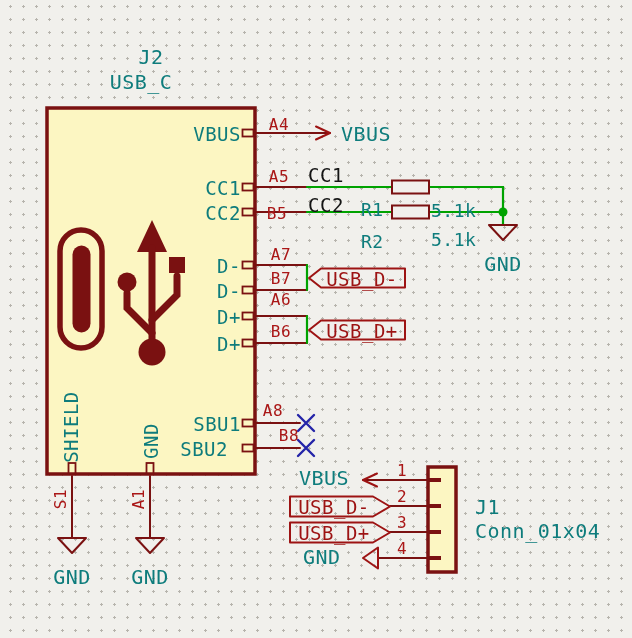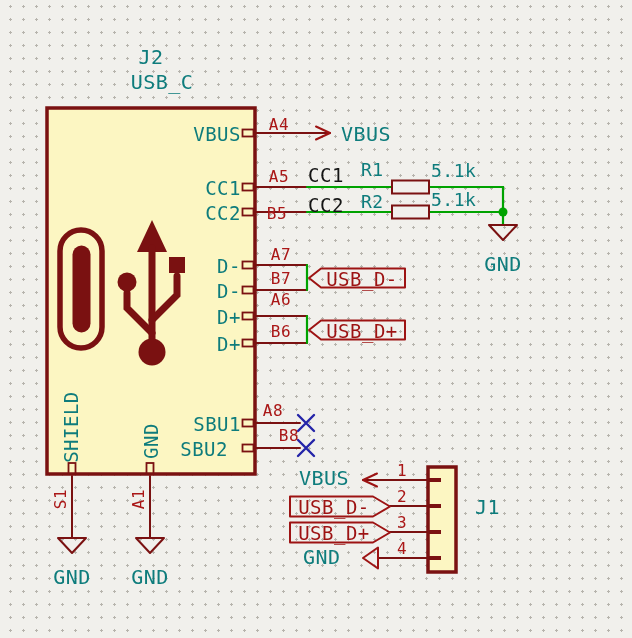--- a/index.html
+++ b/index.html
@@ -25,21 +25,21 @@
   .sline{stroke:var(--symbol-outline);fill:none;stroke-linecap:round;}
   .wire{stroke:var(--wire);stroke-width:2.2;fill:none;stroke-linecap:round;}
   .junc{fill:var(--wire);stroke:none;}
   .res{fill:var(--background);stroke:var(--symbol-outline);stroke-width:2;}
   .gnd{stroke:var(--symbol-outline);stroke-width:2;fill:none;stroke-linejoin:round;stroke-linecap:round;}
   .lbl{stroke:var(--label-outline);stroke-width:2;fill:none;stroke-linejoin:round;stroke-linecap:round;}
   .nc{stroke:var(--no-connect);stroke-width:2.4;fill:none;stroke-linecap:round;}
   .txt{position:absolute;line-height:1;white-space:pre;letter-spacing:0.5px;}
   .teal{color:var(--net-name);} .red{color:var(--pin-number);}
   .lred{color:var(--label-outline);} .blk{color:var(--local-label);}
-  .f16{font-size:16px;} .f18{font-size:18px;} .f19{font-size:19px;} .f20{font-size:20px;}
+  .f16{font-size:16px;} .f18{font-size:18px;margin-top:40px;} .f19{font-size:19px;} .f20{font-size:20px;}
   .c{transform:translate(-50%,-50%);} .r{transform:translate(-100%,-50%);}
   .l{transform:translate(0,-50%);} .vz{transform:translate(-50%,-50%) rotate(-90deg);}
 </style>
 </head>
 <body>
 
 <div id="canvas">
 
   <svg width="632" height="638" viewBox="0 0 632 638">
 
@@ -121,21 +121,21 @@
       <path class="thick" d="M429 480 H441 M429 506 H441 M429 532 H441 M429 558 H441"></path>
     </g>
 
     <path class="lbl" d="M363 480 L377 473.5 M363 480 L377 486.5"></path>
     <path class="lbl" d="M290 496.5 H373 L390 506.5 L373 516.5 H290 Z"></path>
     <path class="lbl" d="M290 522.5 H373 L390 532.5 L373 542.5 H290 Z"></path>
     <path class="lbl" d="M363 558 L378 547.5 V568.5 Z"></path>
   </svg>
 
   <div class="txt teal f20 c" style="left:151px;top:57px">J2</div>
-  <div class="txt teal f20 c" style="left:162px;top:82px">USB_C</div>
+  <div class="txt teal f20 c" style="left:141px;top:82px">USB_C</div>
 
   <div class="txt teal f19 r" style="left:241px;top:134px">VBUS</div>
   <div class="txt teal f19 r" style="left:241px;top:188px">CC1</div>
   <div class="txt teal f19 r" style="left:241px;top:213px">CC2</div>
   <div class="txt teal f19 r" style="left:241px;top:266px">D-</div>
   <div class="txt teal f19 r" style="left:241px;top:291px">D-</div>
   <div class="txt teal f19 r" style="left:241px;top:317px">D+</div>
   <div class="txt teal f19 r" style="left:241px;top:344px">D+</div>
   <div class="txt teal f19 r" style="left:241px;top:424px">SBU1</div>
   <div class="txt teal f19 r" style="left:228px;top:449px">SBU2</div>
@@ -175,14 +175,15 @@
   <div class="txt lred f19 c" style="left:334px;top:507px">USB_D-</div>
   <div class="txt lred f19 c" style="left:334px;top:533px">USB_D+</div>
   <div class="txt teal f20 l" style="left:303px;top:557px">GND</div>
 
   <div class="txt red f16 c" style="left:402px;top:471px">1</div>
   <div class="txt red f16 c" style="left:402px;top:497px">2</div>
   <div class="txt red f16 c" style="left:402px;top:523px">3</div>
   <div class="txt red f16 c" style="left:402px;top:549px">4</div>
 
   <div class="txt teal f20 l" style="left:475px;top:507px">J1</div>
+  <div class="txt teal f20 l" style="left:475px;top:531px">Conn_01x04</div>
 
 </div>
 
 </body></html>

